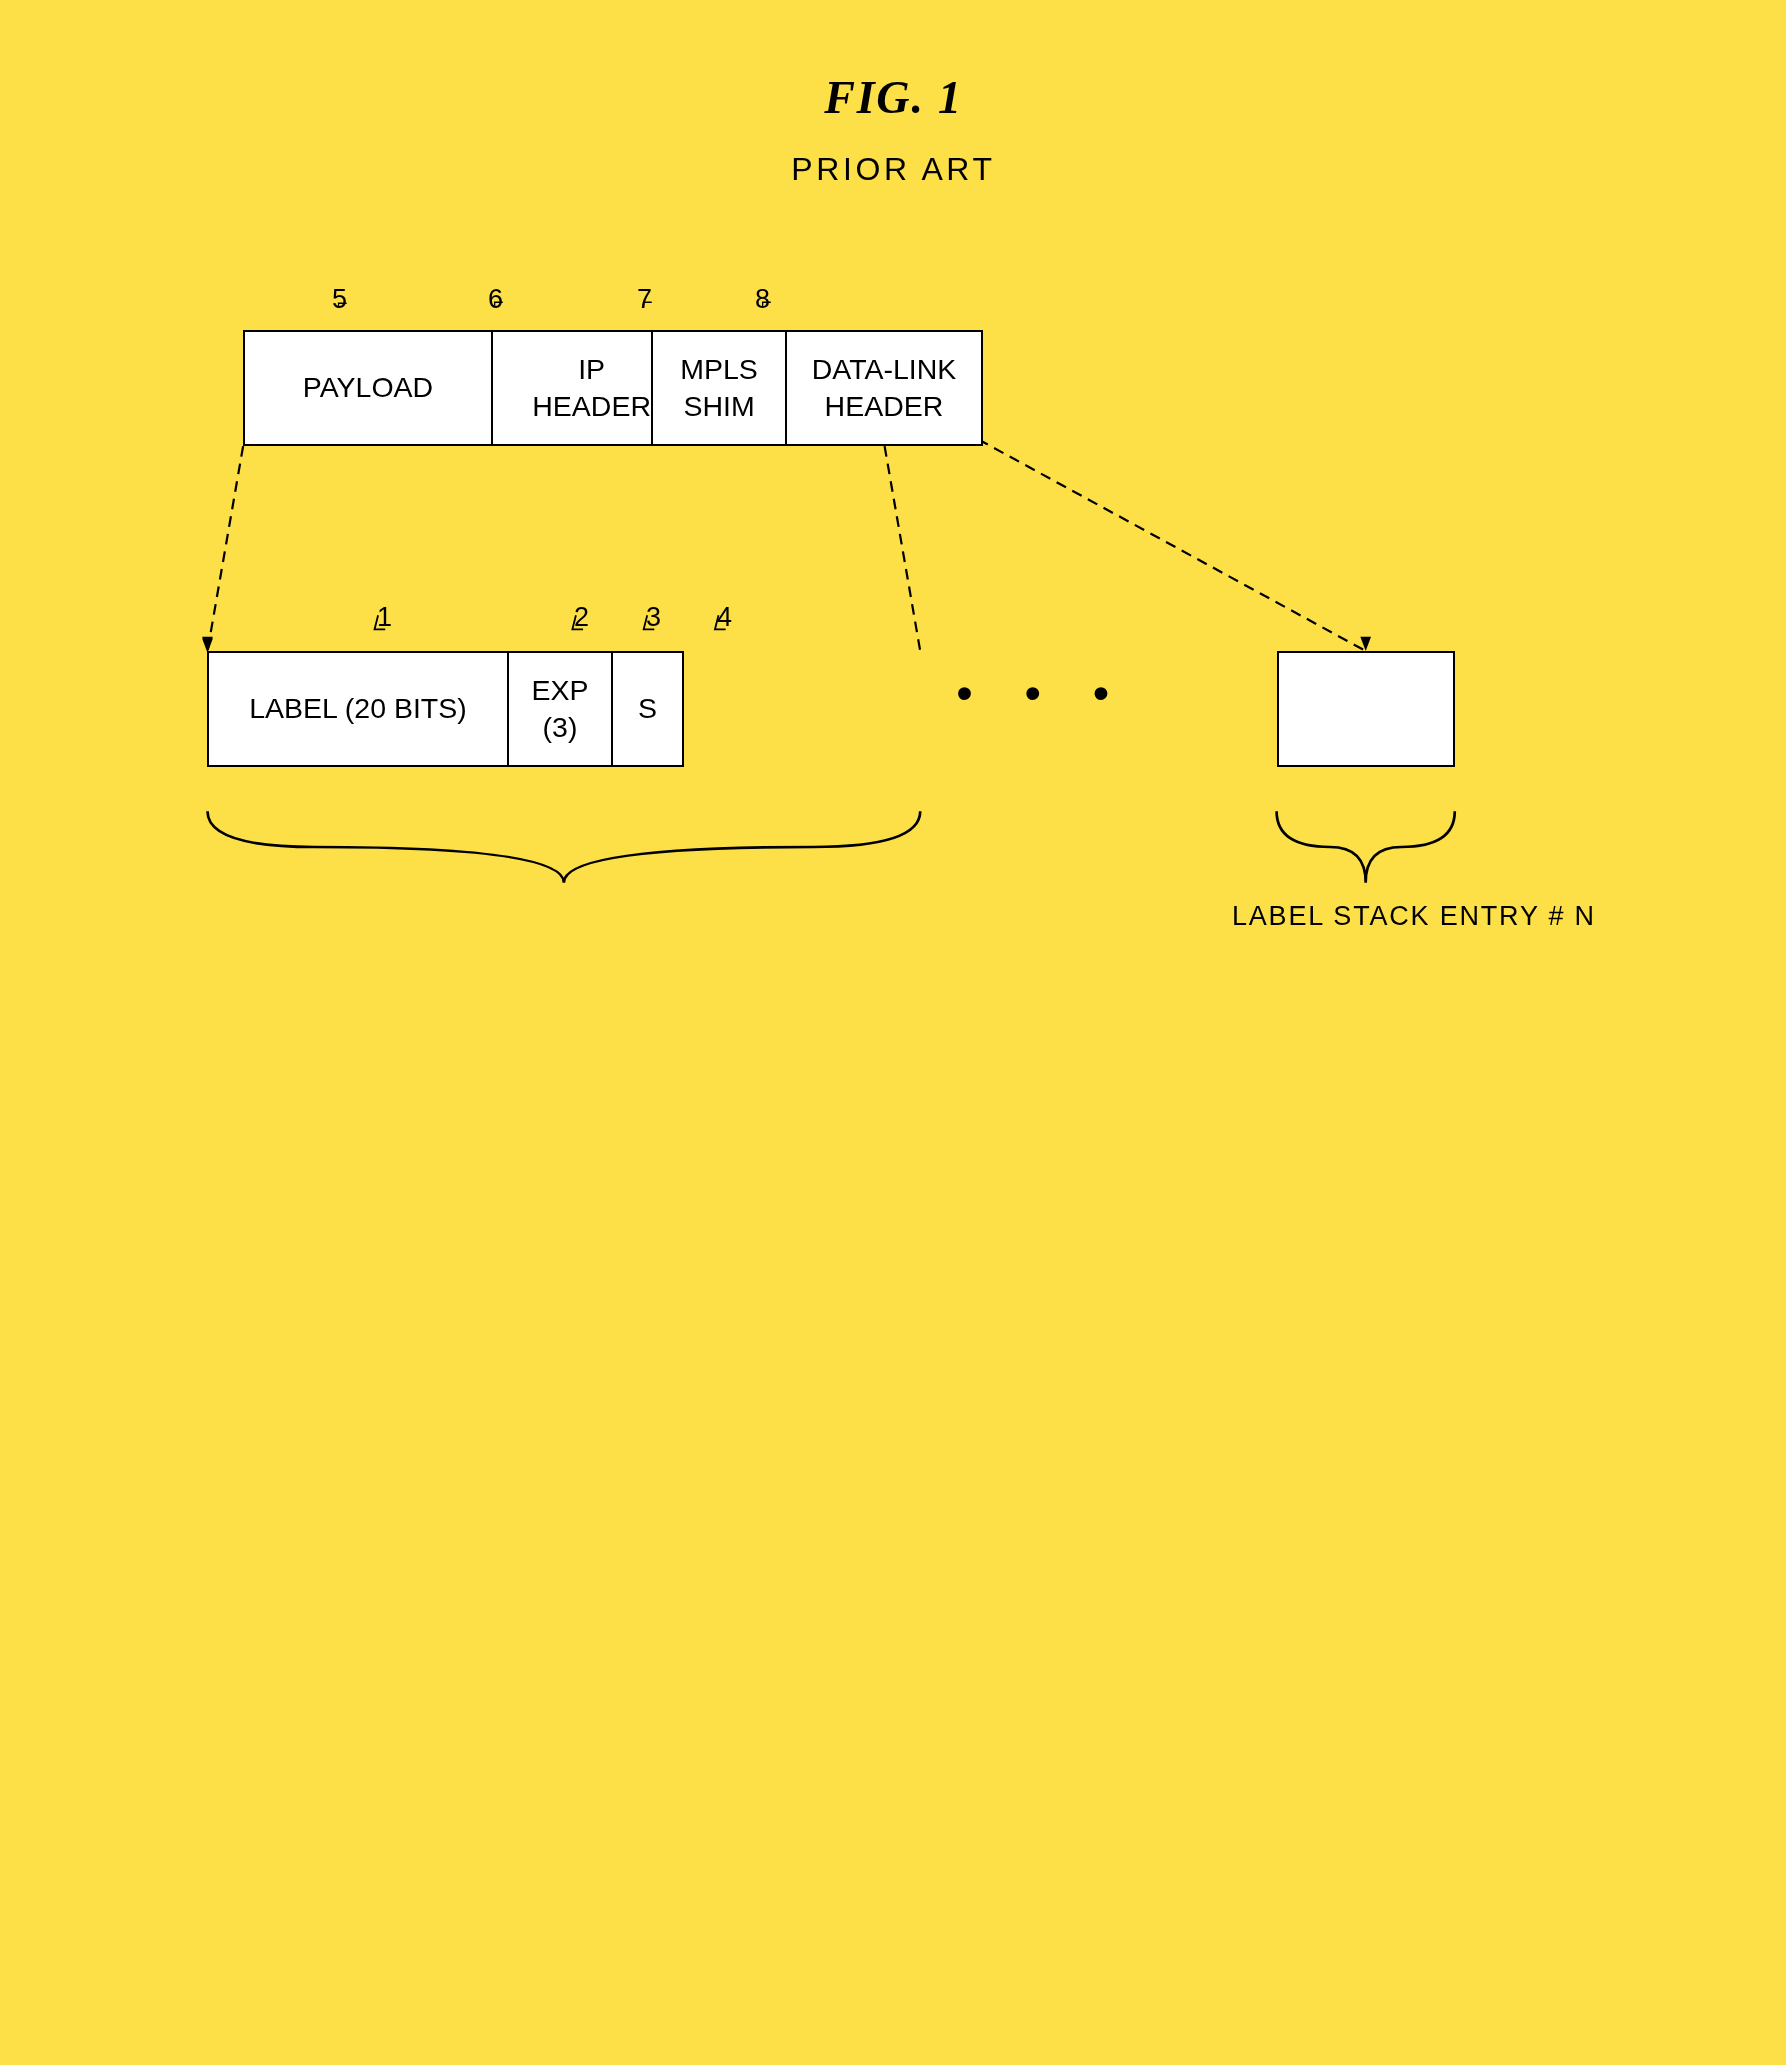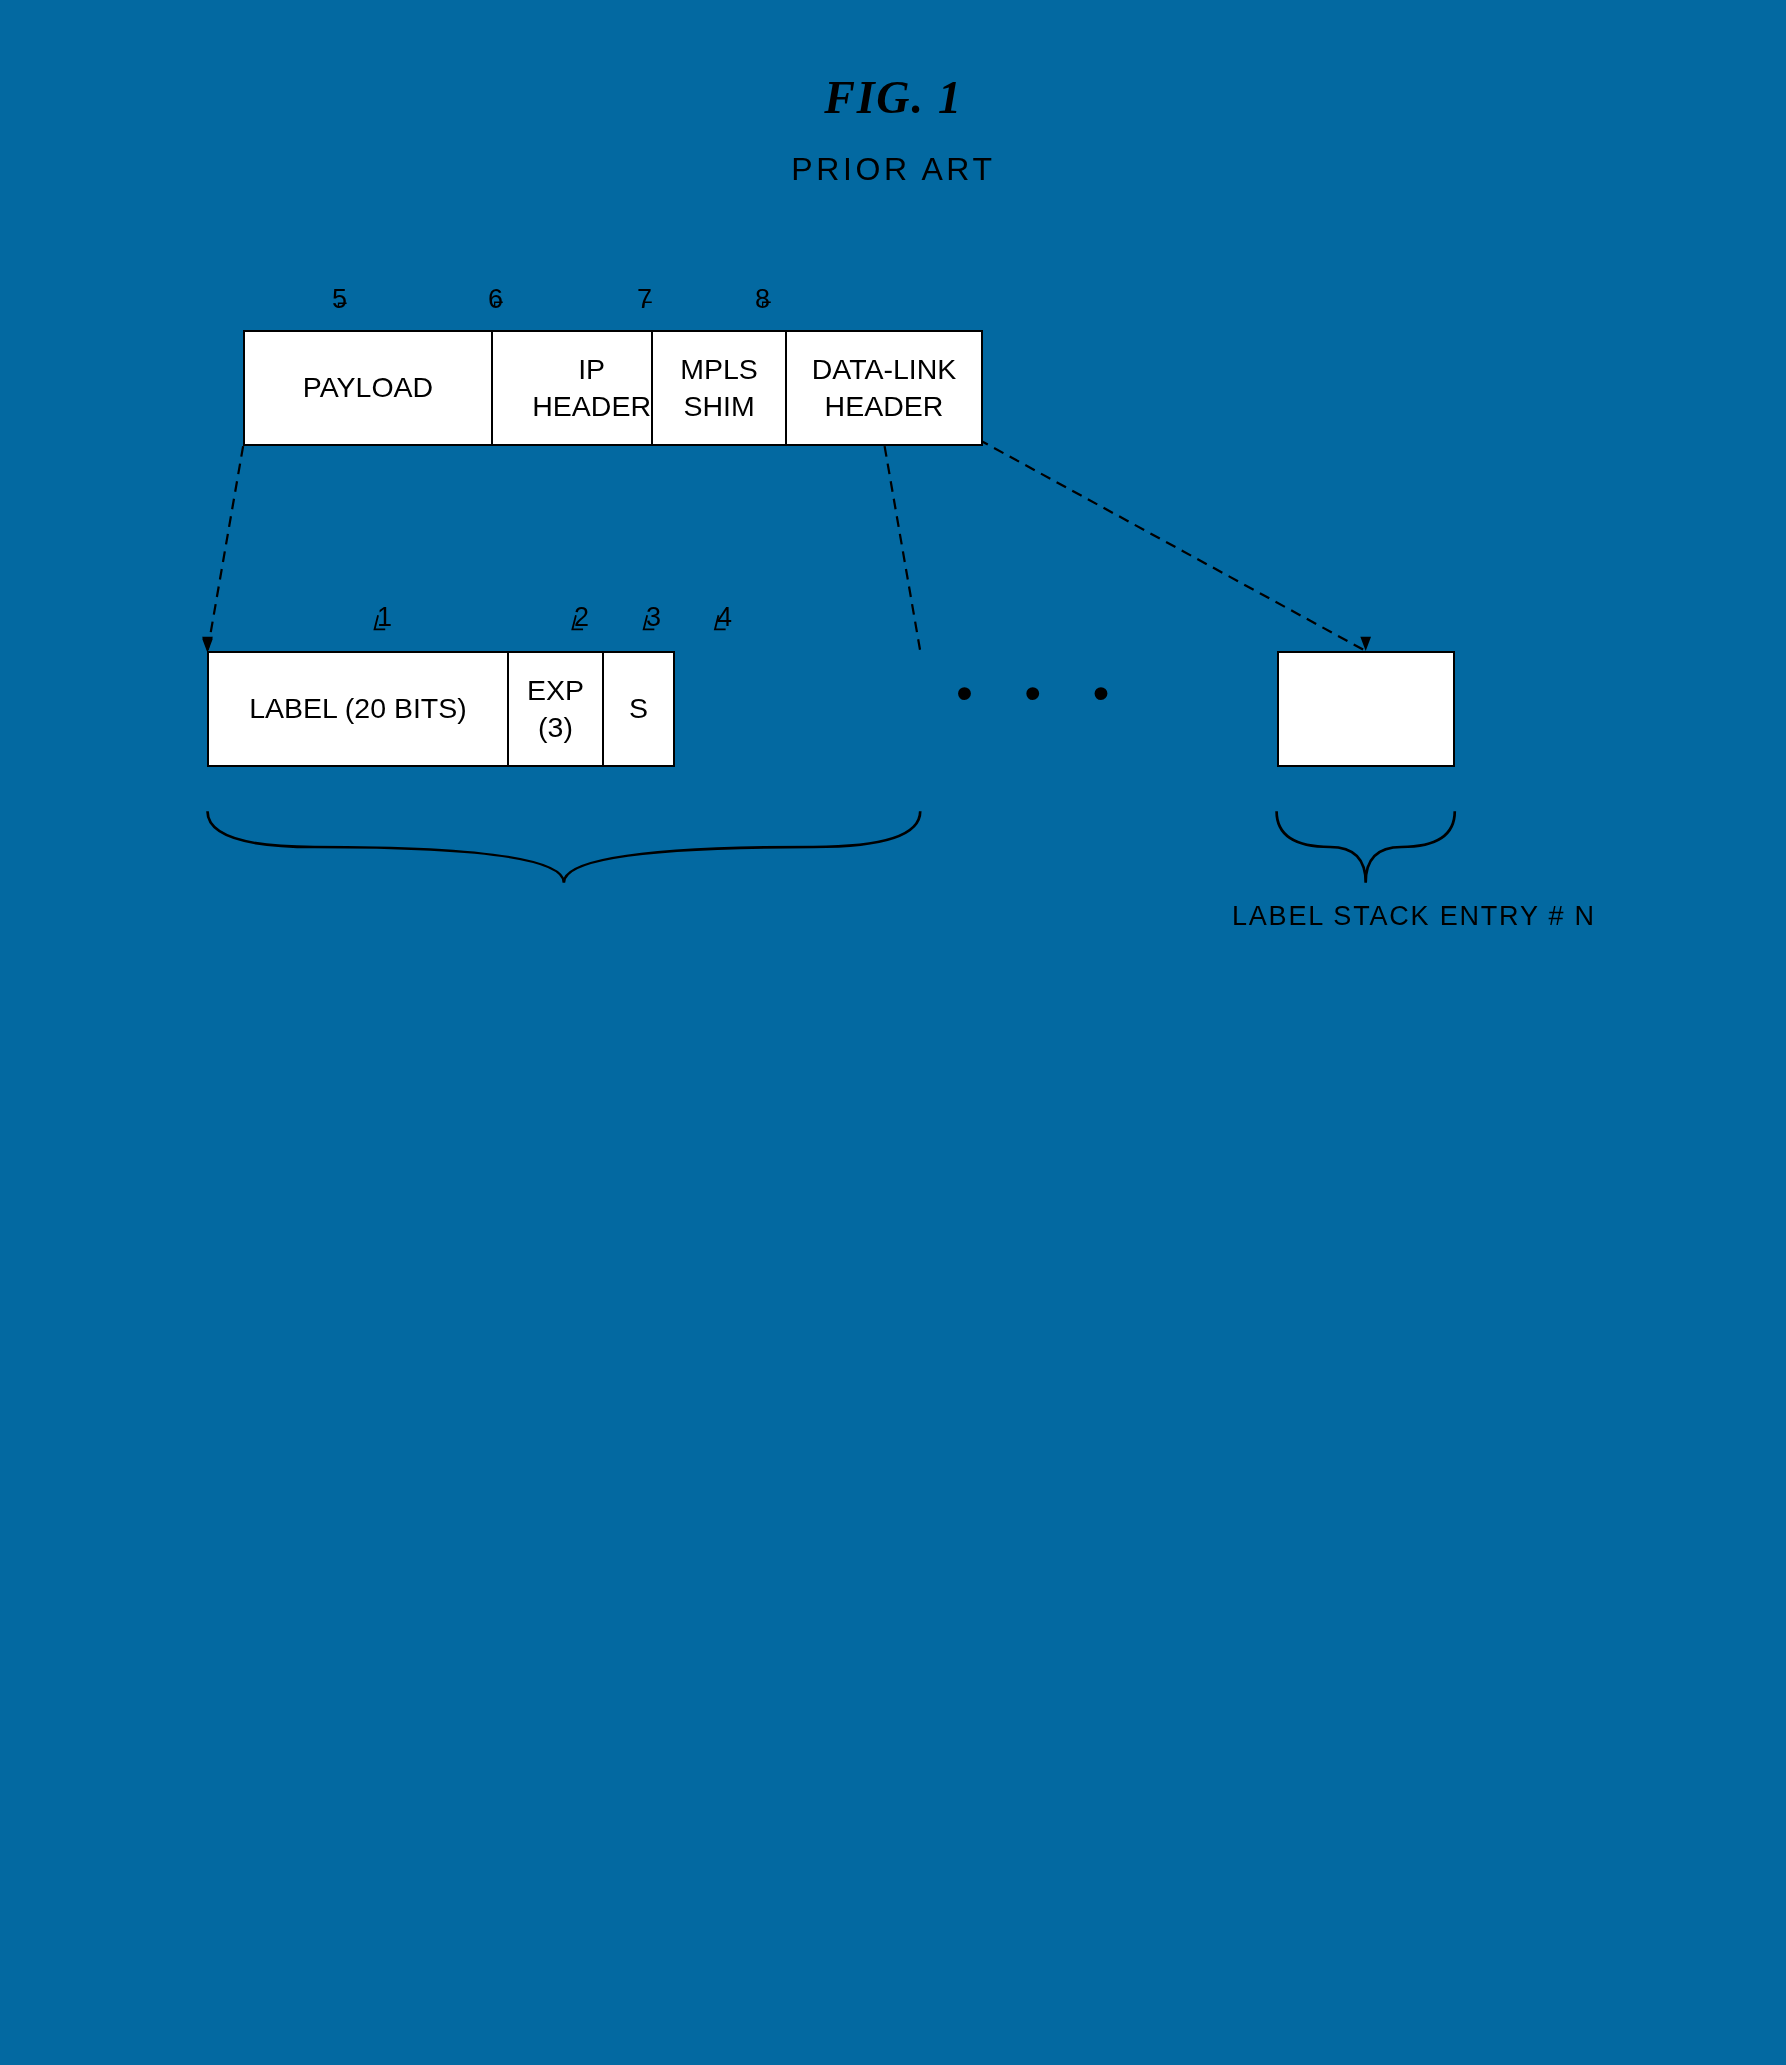--- a/index.html
+++ b/index.html
@@ -13,21 +13,21 @@
       font-family: 'Courier New', Courier, monospace;
       width: 1787px;
       min-height: 2066px;
       position: relative;
       overflow-x: hidden;
     }
 
     .page {
       width: 1787px;
       min-height: 2066px;
-      background: #0369a1;
+      background: #fde047;
       position: relative;
       padding: 71px 92px;
     }
 
     .figure-title {
       text-align: center;
       font-size: 46px;
       font-style: italic;
       font-weight: bold;
       font-family: Georgia, serif;
@@ -238,21 +238,21 @@
 
       <path d="M 494,0 L 490,16 L 502,16" fill="none" stroke="#000" stroke-width="2"></path>
 
       <path d="M 574,0 L 570,16 L 582,16" fill="none" stroke="#000" stroke-width="2"></path>
     </svg>
 
     <div class="bottom-row">
       <div class="packet-cell shim-label" style="width:302px; height:116px;">
         <span>LABEL (20 BITS)</span>
       </div>
-      <div class="packet-cell shim-exp" style="width:95px; height:116px; border-left:none;">
+      <div class="packet-cell shim-exp" style="width:104px; height:116px; border-left:none;">
         <span>EXP<br>(3)</span>
       </div>
       <div class="packet-cell shim-s" style="width:71px; height:116px; border-left:none;">
         <span>S</span>
       </div>
     </div>
 
     <div class="dots" style="position:absolute; top:412px; left:815px;">• • •</div>
 
     <div class="nth-box" style="position:absolute; top:392px; left:1141px; width:178px; height:116px;"></div>

